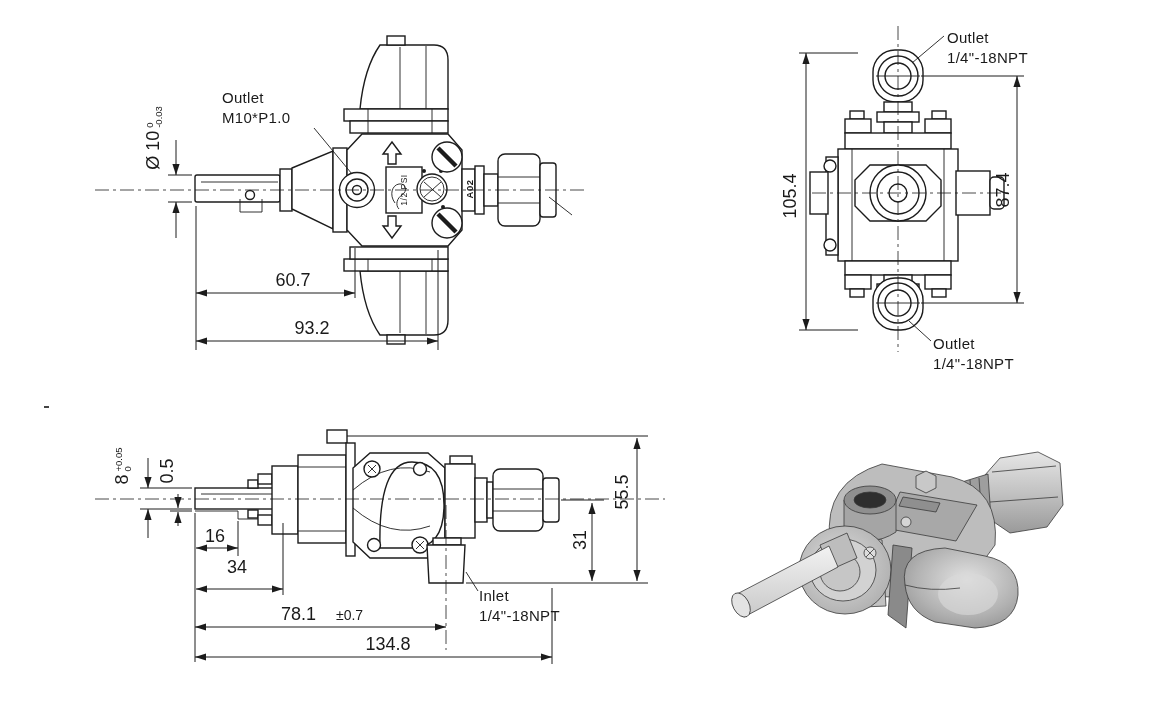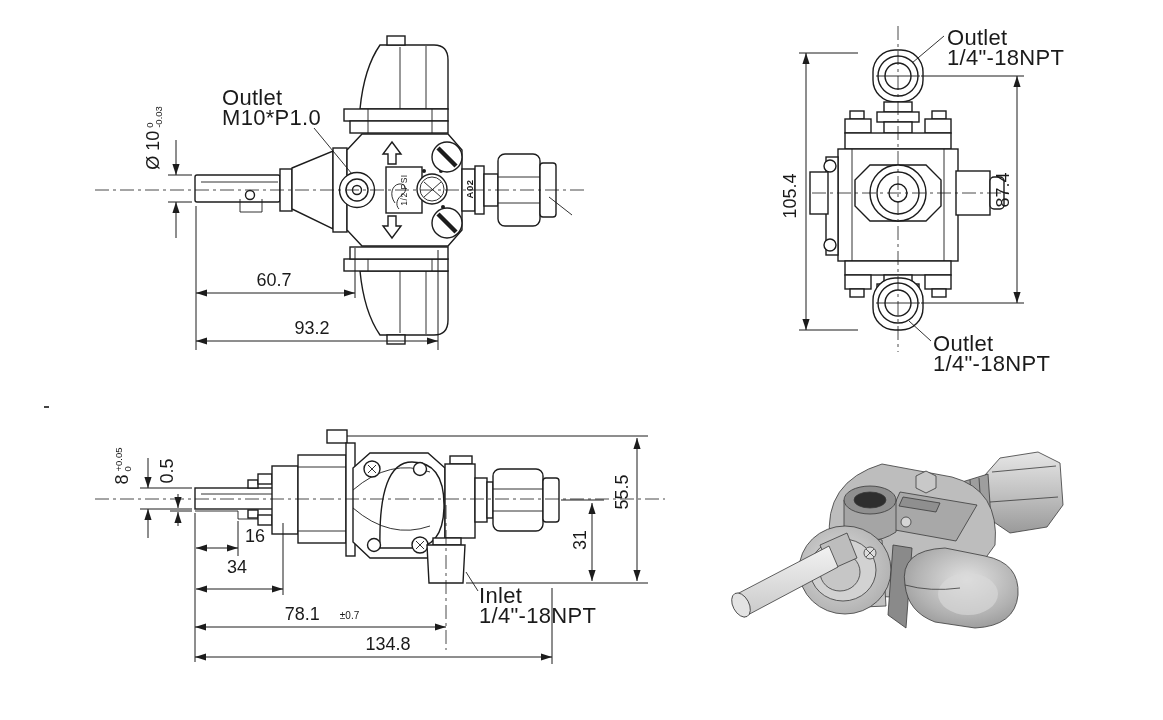--- a/index.html
+++ b/index.html
@@ -4,25 +4,25 @@
 <style>
   html,body{margin:0;padding:0;background:#fff;}
   #sheet{position:relative;width:1163px;height:720px;background:#ffffff;overflow:hidden;
          font-family:"Liberation Sans","DejaVu Sans",sans-serif;color:#1a1a1a;}
   svg{position:absolute;left:0;top:0;}
   .ol{stroke:#1c1c1c;fill:#ffffff;stroke-width:1.4;}
   .thin{stroke:#1c1c1c;fill:none;stroke-width:0.9;}
   .dimln{stroke:#1c1c1c;fill:none;stroke-width:1;}
   .cl{stroke:#1c1c1c;fill:none;stroke-width:0.8;stroke-dasharray:14 4 3 4;}
   .slot{stroke:#1c1c1c;stroke-width:4.5;fill:none;}
-  .lbl{position:absolute;font-size:22px;line-height:19.5px;letter-spacing:.3px;white-space:nowrap;}
+  .lbl{position:absolute;font-size:15px;line-height:19.5px;letter-spacing:.3px;white-space:nowrap;}
   .dim{position:absolute;transform:translate(-50%,-50%);font-size:18px;white-space:nowrap;}
   .vdim{position:absolute;transform:translate(-50%,-50%) rotate(-90deg);font-size:18px;white-space:nowrap;}
   .tolstack{display:inline-flex;flex-direction:column;font-size:9.5px;line-height:9.5px;vertical-align:middle;margin-left:3px;text-align:left;}
-  .tolsmall{font-size:10px;vertical-align:middle;margin-left:20px;}
+  .tolsmall{font-size:14px;vertical-align:middle;margin-left:20px;}
   .marking{position:absolute;transform:translate(-50%,-50%) rotate(-90deg);font-size:8.5px;white-space:nowrap;letter-spacing:.5px;}
   .stray{position:absolute;left:44px;top:406px;width:5px;height:2px;background:#444;}
 </style>
 </head>
 <body>
 
 <div id="sheet">
 
 <svg width="1163" height="720" viewBox="0 0 1163 720">
   <defs>
@@ -279,42 +279,42 @@
   <span>Ø 10</span><span class="tolstack">
         <span>0</span>
         <span>-0.03</span>
       </span>
 </div>
 
 <div class="marking" style="left:404px;top:190px;">1/2 PSI</div>
 <div class="marking" style="left:469px;top:189px;font-weight:bold;font-size:9.5px;">A02</div>
 
 
-<div class="dim" style="left:274px;top:280px;">60.7</div>
+<div class="dim" style="left:293px;top:280px;">60.7</div>
 <div class="dim" style="left:312px;top:328px;">93.2</div>
 
 <div class="lbl" style="left:947px;top:28px;">
   <div>Outlet</div>
   <div>1/4"-18NPT</div>
 </div>
 <div class="lbl" style="left:933px;top:334px;">
   <div>Outlet</div>
   <div>1/4"-18NPT</div>
 </div>
 <div class="vdim" style="left:790px;top:196px;">105.4</div>
 <div class="vdim" style="left:1003px;top:190px;">87.4</div>
 
 <div class="vdim" style="left:122px;top:466px;">
   <span>8</span><span class="tolstack">
         <span>+0.05</span>
         <span>0</span>
       </span>
 </div>
 <div class="vdim" style="left:167px;top:471px;">0.5</div>
-<div class="dim" style="left:215px;top:536px;margin-left:40px;">16</div>
+<div class="dim" style="left:215px;top:536px;">16</div>
 <div class="dim" style="left:237px;top:567px;">34</div>
 <div class="dim" style="left:322px;top:614px;">
   <span>78.1</span><span class="tolsmall">±0.7</span>
 </div>
 <div class="dim" style="left:373px;top:644px;margin-left:15px;">134.8</div>
 <div class="vdim" style="left:580px;top:540px;">31</div>
 <div class="vdim" style="left:622px;top:492px;">55.5</div>
 <div class="lbl" style="left:479px;top:586px;">
   <div>Inlet</div>
   <div>1/4"-18NPT</div>

